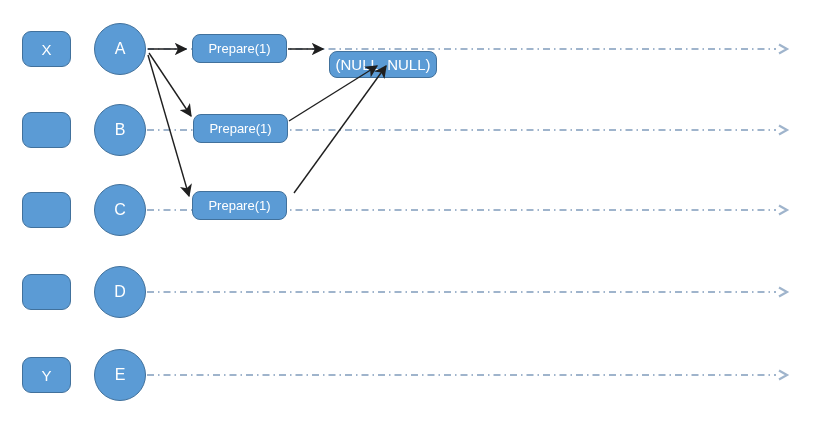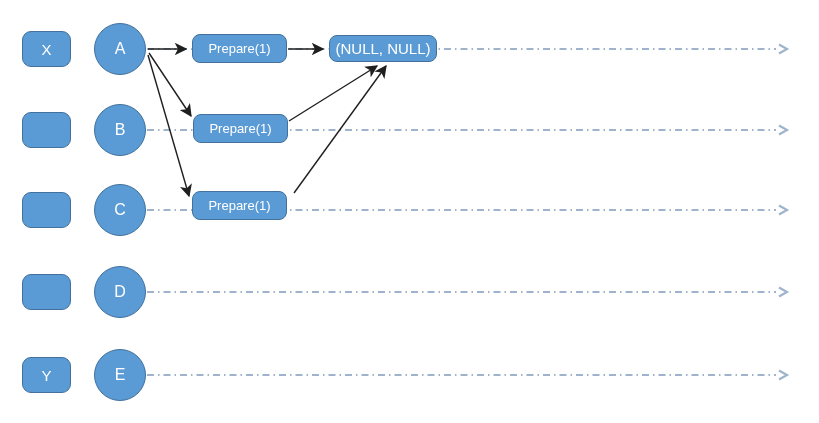--- a/index.html
+++ b/index.html
@@ -59,21 +59,21 @@
 
   <div class="shape terminal" style="left:22px;top:274px"></div>
   <div class="shape node" style="left:94px;top:266px">D</div>
 
   <div class="shape terminal" style="left:22px;top:357px">Y</div>
   <div class="shape node" style="left:94px;top:349px">E</div>
 
   <div class="shape process" style="left:192px;top:34px">Prepare(1)</div>
   <div class="shape process" style="left:193px;top:114px">Prepare(1)</div>
   <div class="shape process" style="left:192px;top:191px">Prepare(1)</div>
-  <div class="shape result" style="left:329px;top:35px">(NULL, NULL)</div>
+  <div class="shape result" style="left:329px;top:51px">(NULL, NULL)</div>
 
   <svg class="layer over" viewBox="0 0 819 423">
     <defs>
       <marker id="ah" viewBox="0 0 10 10" refX="9" refY="5" markerWidth="9" markerHeight="9" orient="auto-start-reverse">
         <path d="M0 0 L10 5 L0 10 L2.6 5 Z" fill="#1F1F1F"></path>
       </marker>
     </defs>
     <g stroke="#1F1F1F" stroke-width="1.4" fill="none">
       <line x1="148" y1="49" x2="186" y2="49" marker-end="url(#ah)"></line>
       <line x1="288" y1="49" x2="323" y2="49" marker-end="url(#ah)"></line>

